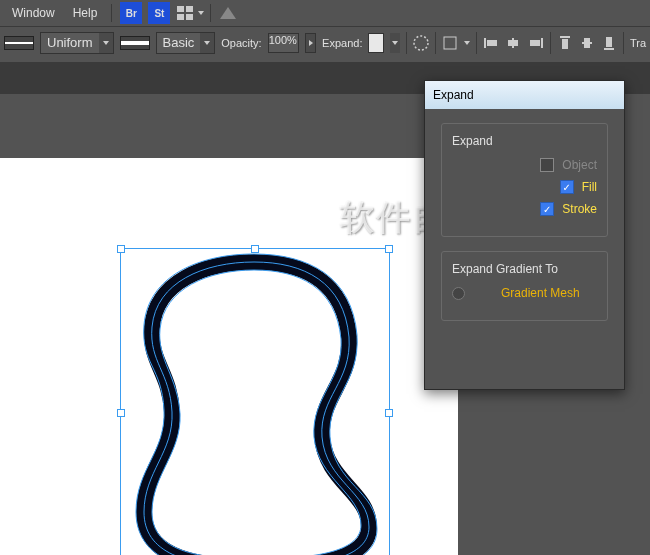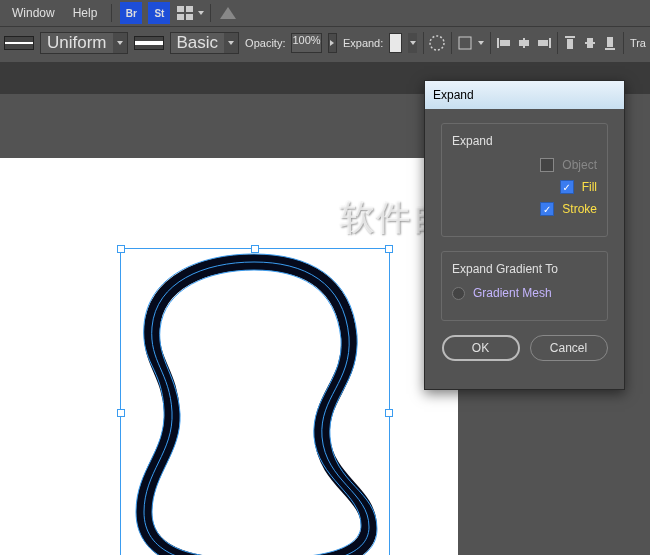--- a/index.html
+++ b/index.html
@@ -7,21 +7,21 @@
 
 .menubar { background: #535353; height: 26px; display: flex; align-items: center; padding: 4px 4px; gap: 2px; }
 .menu-item { color: #e0e0e0; font-size: 12px; padding: 4px 8px; cursor: default; }
 .menu-sep { width: 1px; height: 18px; background: #3a3a3a; margin: 0 4px; }
 .menu-icon-btn { width: 22px; height: 22px; background: #1d4ed8; display: flex; align-items: center; justify-content: center; color: #ddd; font-size: 10px; font-weight: bold; margin: 0 2px; }
 
 .toolbar { background: #535353; height: 32px; display: flex; align-items: center; padding: 0 4px; gap: 6px; border-top: 1px solid #3a3a3a; }
 .stroke-sample { width: 32px; height: 14px; background: #444; border: 1px solid #222; display: flex; align-items: center; justify-content: center; }
 .stroke-line { width: 28px; height: 2px; background: #fff; }
 .dropdown { display: flex; align-items: center; background: #5a5a5a; border: 1px solid #333; height: 22px; }
-.dropdown-label { color: #e0e0e0; font-size: 17px; padding: 0 6px; }
+.dropdown-label { color: #e0e0e0; font-size: 13px; padding: 0 6px; }
 .dropdown-arrow { width: 14px; height: 100%; background: #4a4a4a; display: flex; align-items: center; justify-content: center; }
 .opacity-label { color: #e0e0e0; font-size: 11px; }
 .opacity-input { width: 42px; height: 20px; background: #5a5a5a; border: 1px solid #333; color: #e0e0e0; font-size: 11px; text-align: left; }
 .style-swatch { width: 20px; height: 20px; background: #e8e8e8; border: 1px solid #333; }
 .tb-sep { width: 1px; height: 22px; background: #3a3a3a; }
 .tb-icon { width: 22px; height: 22px; display: flex; align-items: center; justify-content: center; color: #ccc; cursor: pointer; }
 
 .tabbar { background: #3a3a3a; height: 32px; margin-top: 4px; }
 
 .canvas-area { background: #535353; position: absolute; top: 96px; left: 0; right: 0; bottom: 0; }
@@ -46,21 +46,21 @@
 .field-group { border: 1px solid #6a6a6a; border-radius: 3px; padding: 10px 10px 12px; margin-bottom: 14px; position: relative; }
 .field-legend { color: #e0e0e0; font-size: 12px; margin-bottom: 10px; }
 .checkbox-row { display: flex; align-items: center; gap: 8px; margin: 8px 0; justify-content: flex-end; }
 .checkbox { width: 14px; height: 14px; border: 1px solid #888; background: #444; display: flex; align-items: center; justify-content: center; }
 .checkbox.checked { background: #3a7cf0; border-color: #2a5cb0; }
 .checkmark { color: #fff; font-size: 10px; }
 .check-label { color: #fde047; font-size: 12px; }
 .check-label.disabled { color: #888; }
 .radio-row { display: flex; align-items: center; gap: 8px; margin: 8px 0; }
 .radio { width: 13px; height: 13px; border: 1px solid #777; border-radius: 50%; background: #444; }
-.radio-label { color: #c4b5fd; font-size: 12px; }
+.radio-label { color: #eab308; font-size: 12px; margin-left: 28px; }
 .spec-input { width: 40px; height: 18px; background: #444; border: 1px solid #666; color: #888; font-size: 11px; text-align: center; margin: 0 4px; }
 .dialog-buttons { display: flex; gap: 10px; justify-content: center; margin-top: 6px; }
 .dlg-btn { width: 78px; height: 26px; border: 1px solid #888; border-radius: 13px; background: #535353; color: #e0e0e0; font-size: 12px; display: flex; align-items: center; justify-content: center; cursor: pointer; }
 .dlg-btn.primary { border: 2px solid #bbb; }
 
 .chev { width: 0; height: 0; border-left: 3px solid transparent; border-right: 3px solid transparent; border-top: 4px solid #ccc; }
 .chev-r { border-top: 3px solid transparent; border-bottom: 3px solid transparent; border-left: 4px solid #ccc; border-right: none; }
 </style>
 </head>
 <body>
@@ -225,19 +225,15 @@
     </div>
 
     <div class="field-group">
       <div class="field-legend">Expand Gradient To</div>
       <div class="radio-row">
         <span class="radio"></span>
         <span class="radio-label">Gradient Mesh</span>
       </div>
     </div>
 
-    <div class="dialog-buttons">
-      <div class="dlg-btn primary">OK</div>
-      <div class="dlg-btn">Cancel</div>
-    </div>
 
   </div>
 </div>
 
 </body></html>

